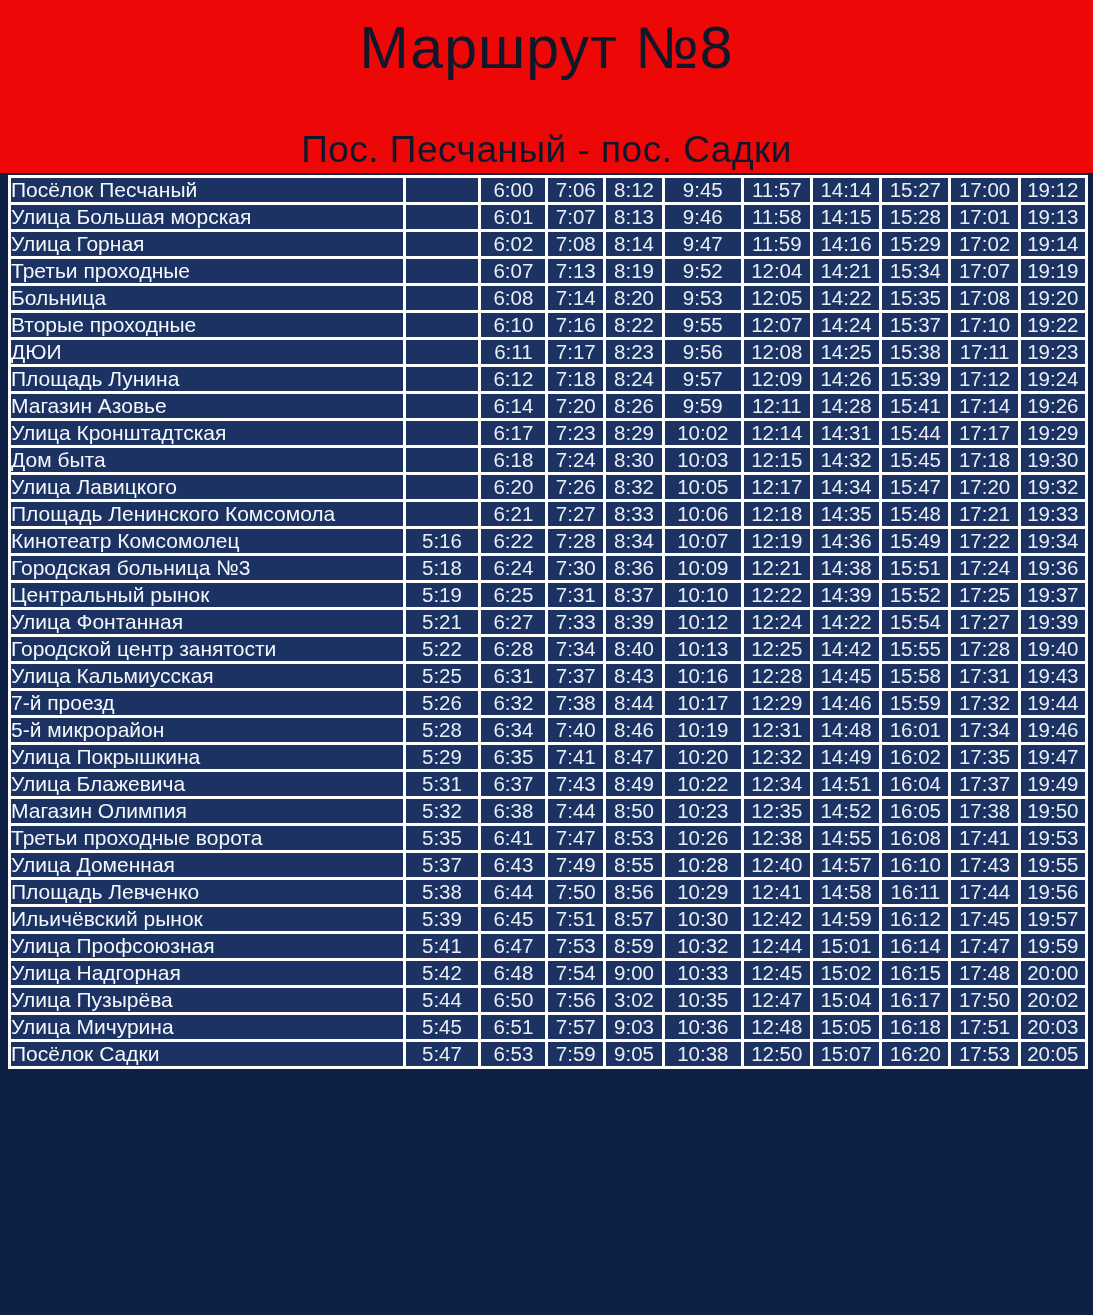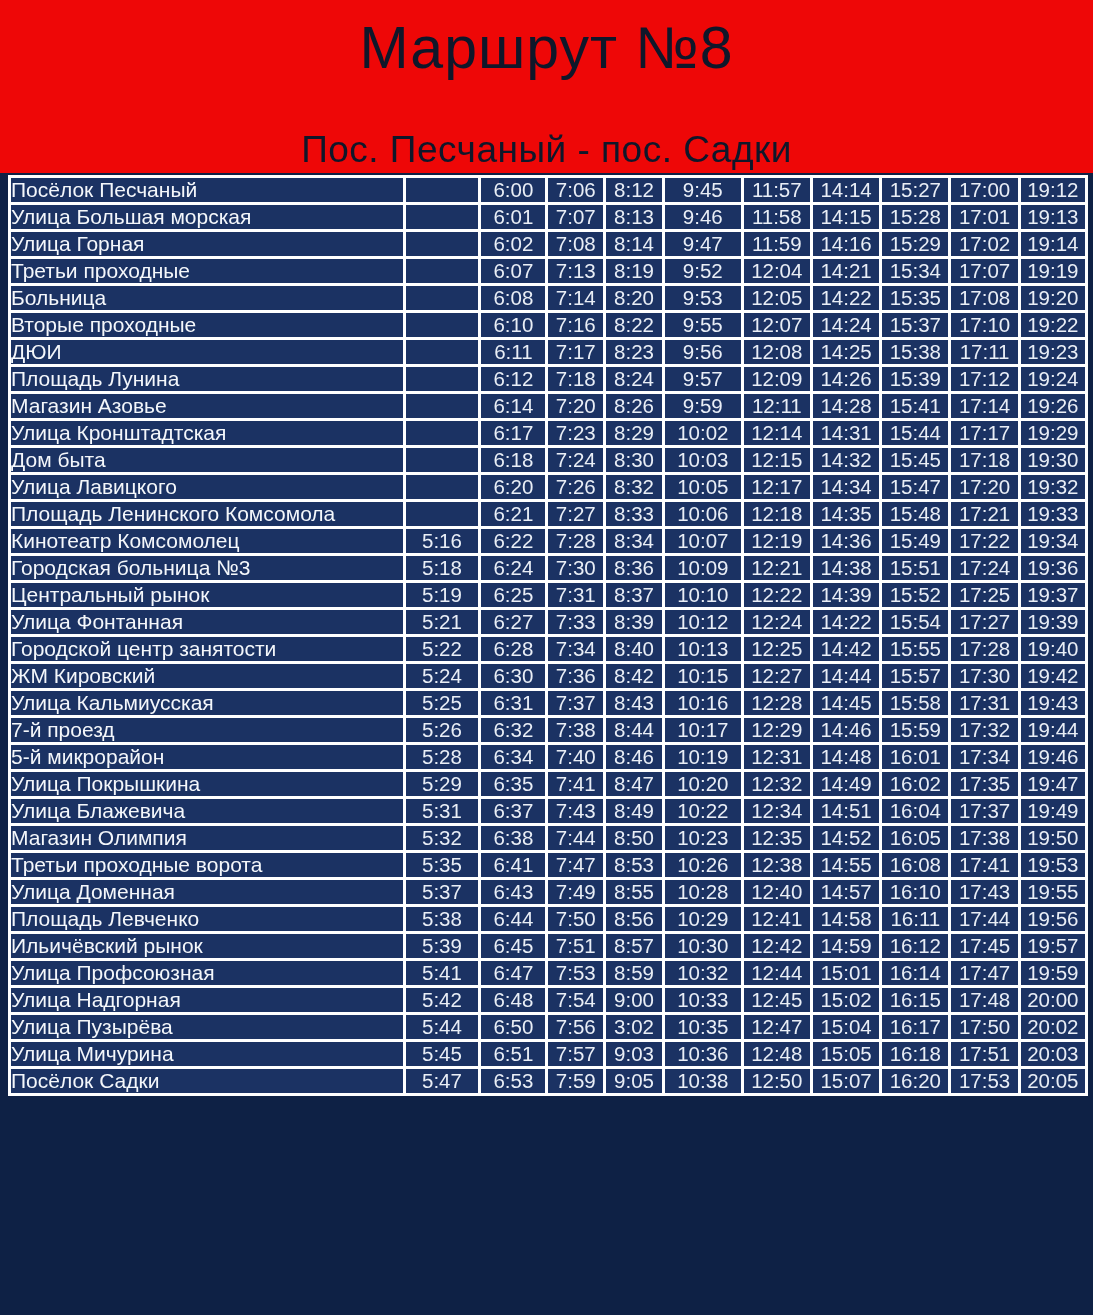--- a/index.html
+++ b/index.html
@@ -321,33 +321,20 @@
           <td class="time">7:34</td>
           <td class="time">8:40</td>
           <td class="time">10:13</td>
           <td class="time">12:25</td>
           <td class="time">14:42</td>
           <td class="time">15:55</td>
           <td class="time">17:28</td>
           <td class="time">19:40</td>
         </tr>
         <tr>
-          <td class="stop">ЖМ Кировский</td>
-          <td class="time">5:24</td>
-          <td class="time">6:30</td>
-          <td class="time">7:36</td>
-          <td class="time">8:42</td>
-          <td class="time">10:15</td>
-          <td class="time">12:27</td>
-          <td class="time">14:44</td>
-          <td class="time">15:57</td>
-          <td class="time">17:30</td>
-          <td class="time">19:42</td>
-        </tr>
-        <tr>
           <td class="stop">Улица Кальмиусская</td>
           <td class="time">5:25</td>
           <td class="time">6:31</td>
           <td class="time">7:37</td>
           <td class="time">8:43</td>
           <td class="time">10:16</td>
           <td class="time">12:28</td>
           <td class="time">14:45</td>
           <td class="time">15:58</td>
           <td class="time">17:31</td>

